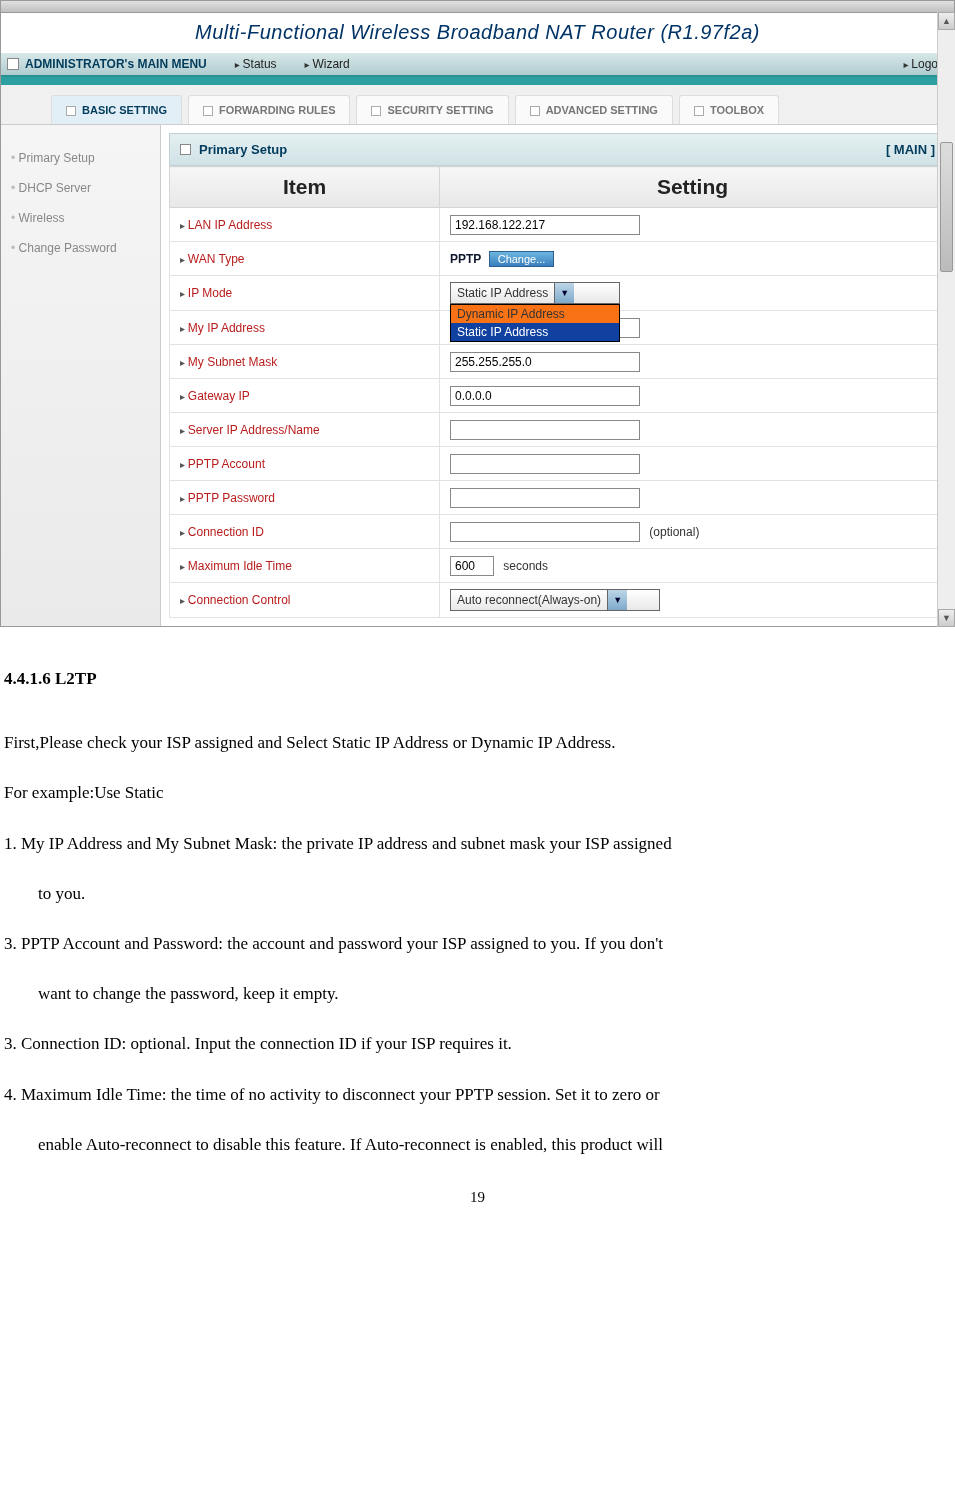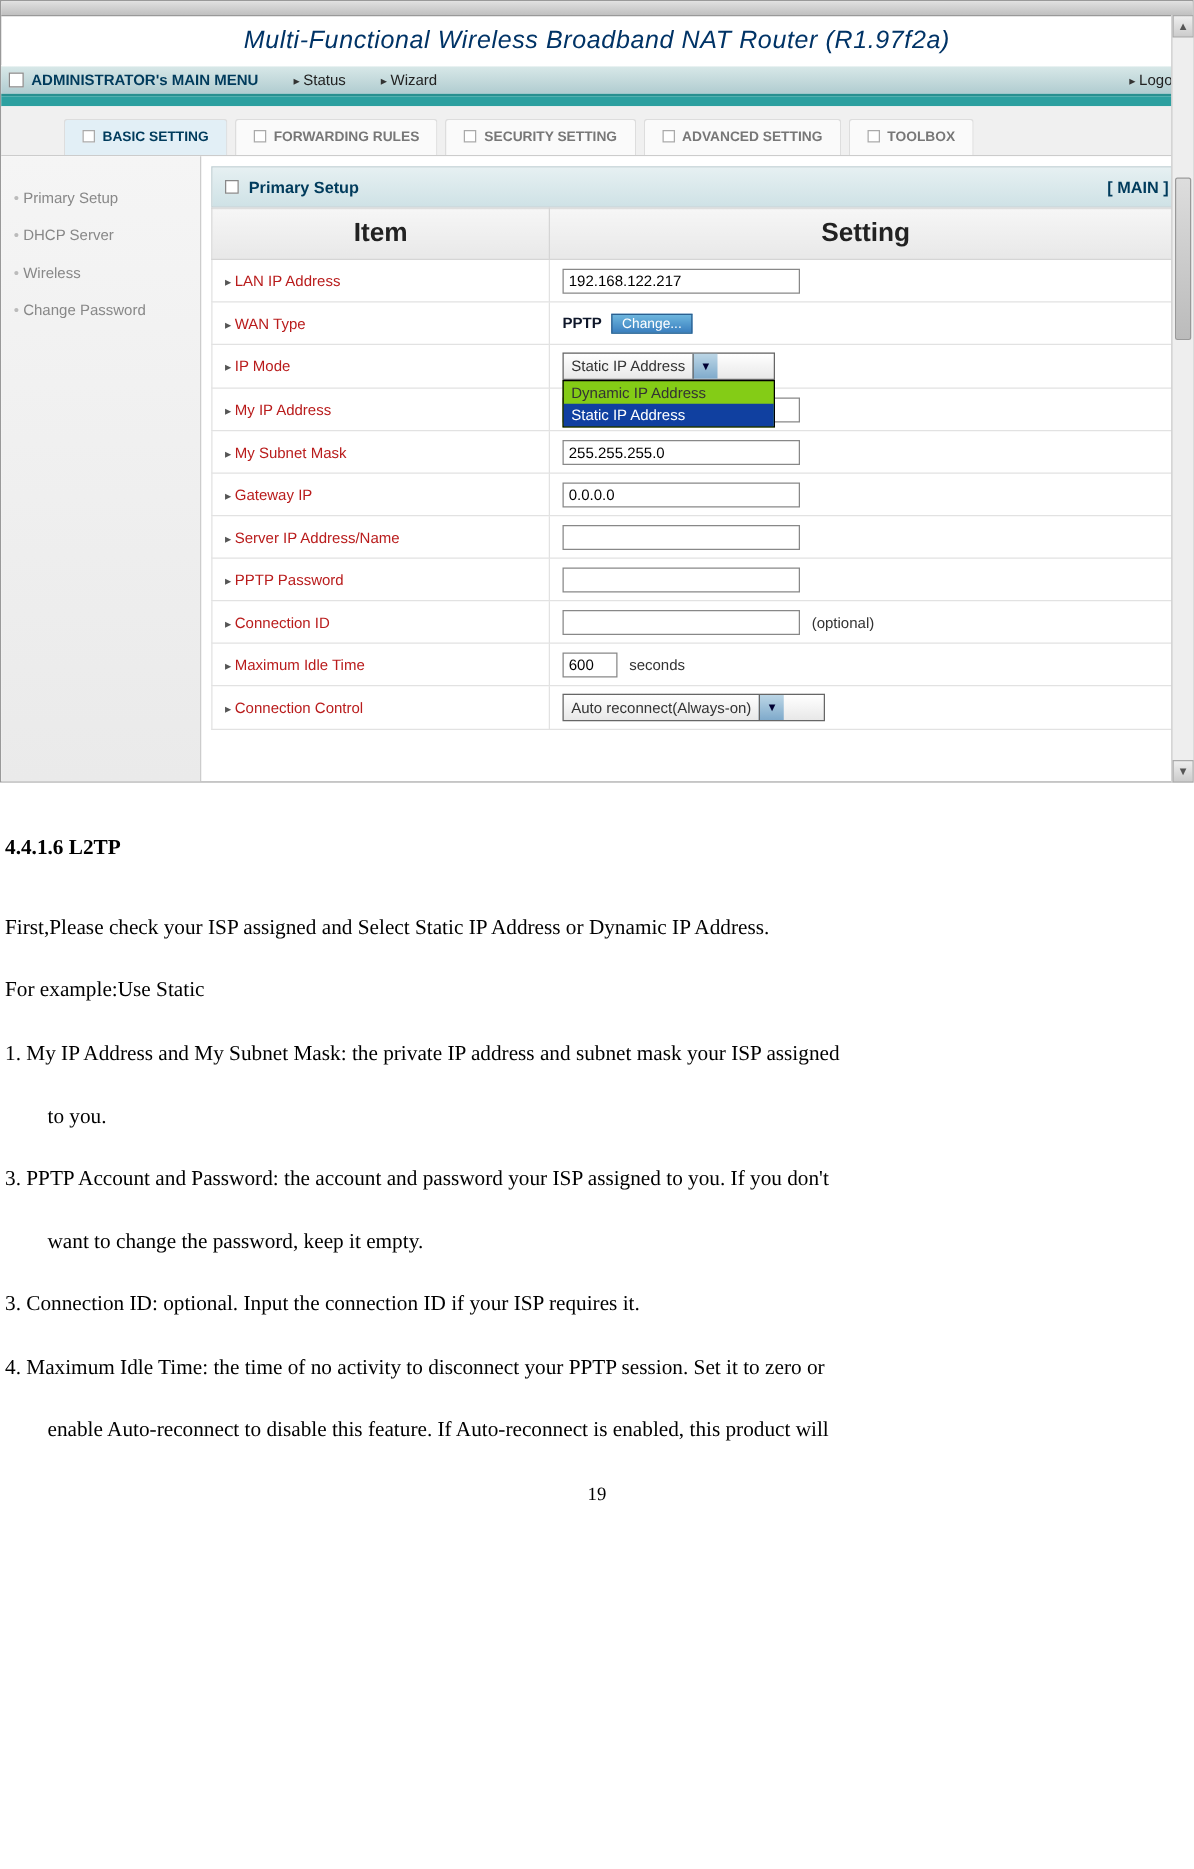--- a/index.html
+++ b/index.html
@@ -9,21 +9,21 @@
   .header { text-align: center; padding: 8px 0; font-size: 20px; font-weight: normal; font-style: italic; color: #003366; letter-spacing: 0.5px; }
   .menu-bar { background: linear-gradient(#d8e8e8,#b0ccd0); border-top: 1px solid #fff; border-bottom: 2px solid #289090; display: flex; align-items: center; padding: 4px 6px; font-size: 12px; }
   .menu-bar .icon-note { width: 12px; height: 12px; border: 1px solid #888; background: #fff; margin-right: 6px; }
   .menu-bar .admin { color: #003b5c; font-weight: bold; }
   .menu-bar .sep { margin: 0 14px; color: #333; }
   .menu-bar .mlink::before { content: "▸ "; font-size: 10px; color: #333; }
   .menu-bar .mlink { color: #222; }
   .menu-bar .spacer { flex: 1; }
   .green-strip { background: #2ca0a0; height: 8px; }
   .tabs { display: flex; background: #f0f0f0; padding: 10px 20px 0 50px; gap: 6px; border-bottom: 1px solid #ccc; }
-  .tab { padding: 8px 14px; font-size: 11px; font-weight: bold; color: #777; background: #fafafa; border: 1px solid #ddd; border-bottom: none; border-radius: 3px 3px 0 0; display:flex; align-items:flex-start; gap:6px; }
+  .tab { padding: 8px 14px; font-size: 11px; font-weight: bold; color: #777; background: #fafafa; border: 1px solid #ddd; border-bottom: none; border-radius: 3px 3px 0 0; display:flex; align-items:flex-end; gap:6px; }
   .tab .tab-ico { width: 10px; height: 10px; border: 1px solid #aaa; background: #fff; }
   .tab.active { background: #e2eff6; color: #003b5c; }
   .content { display: flex; background: #fff; min-height: 500px; }
   .sidebar { width: 160px; background: linear-gradient(#f5f5f5,#eaeaea); border-right: 1px solid #ccc; padding: 14px 8px; }
   .sidebar-item { color: #888; font-size: 12px; margin: 8px 0; padding: 4px 2px; }
   .sidebar-item::before { content: "• "; color: #bbb; }
   .main { flex: 1; padding: 8px; }
   .panel-head { background: linear-gradient(#e6f0f2,#cfe2e6); padding: 8px 10px; font-weight: bold; color: #003b5c; font-size: 13px; display:flex; align-items:center; border: 1px solid #c0d0d4; }
   .panel-head .pico { width: 11px; height: 11px; border: 1px solid #888; background: #fff; margin-right: 8px; }
   .panel-head .help { margin-left: auto; font-weight: bold; color: #003b5c; }
@@ -34,21 +34,21 @@
   table.grid td.label { width: 270px; color: #b91c1c; }
   input.txt { border: 1px solid #888; padding: 2px 4px; font-size: 12px; height: 20px; }
   input.txt.w180 { width: 190px; }
   input.txt.w60 { width: 44px; }
   .wan-val { font-weight: bold; color: #0f172a; margin-right: 4px; }
   .btn-change { background: linear-gradient(#6db6de,#3a7fbf); color: #fff; border: 1px solid #2a5f8f; padding: 1px 8px; font-size: 11px; cursor: pointer; }
   .combo { background: linear-gradient(#fff,#e8e8e8); border: 1px solid #666; display: inline-flex; align-items: center; height: 22px; }
   .combo span { padding: 0 6px; font-size: 12px; }
   .combo .dd { background: linear-gradient(#bcd6e6,#7faacb); border-left: 1px solid #666; width: 20px; height: 100%; display:flex; align-items:center; justify-content:center; font-size:9px; color:#003; }
   .combo-open { position: relative; display: inline-block; }
-  .combo-list { position: absolute; top: 22px; left: 0; border: 1px solid #000; background: #84cc16; z-index: 10; min-width: 170px; }
+  .combo-list { position: absolute; top: 22px; left: 0; border: 1px solid #000; background: #f97316; z-index: 10; min-width: 170px; }
   .combo-list div { padding: 2px 6px; font-size: 12px; }
   .combo-list div.sel { background: #1040a0; color: #fff; }
   .note { color: #333; margin-left: 6px; font-size: 12px; }
   .scrollbar { position: absolute; right: 0; top: 12px; bottom: 0; width: 18px; background: #eee; border-left: 1px solid #ccc; }
   .scrollbar .thumb { position: absolute; top: 130px; left: 2px; right: 2px; height: 130px; background: linear-gradient(#ddd,#bbb); border: 1px solid #999; border-radius: 2px; }
   .scrollbar .arrow { position:absolute; left:0; right:0; height:18px; background:linear-gradient(#eee,#ccc); border:1px solid #aaa; text-align:center; font-size:9px; line-height:16px; color:#555;}
   .scrollbar .arrow.up { top:0; }
   .scrollbar .arrow.down { bottom:0; }
   .screenshot-wrap { position: relative; padding-right: 0; }
   .doc { padding: 30px 4px 10px 4px; font-family: "Times New Roman", serif; font-size: 17px; line-height: 2.6; color: #000; }
@@ -157,20 +157,24 @@
         </tr>
         <tr>
           <td class="label">Gateway IP</td>
           <td><input class="txt w180" value="0.0.0.0" style=""></td>
         </tr>
         <tr>
           <td class="label">Server IP Address/Name</td>
           <td><input class="txt w180" value="" style=""></td>
         </tr>
         <tr>
+          <td class="label">PPTP Account</td>
+          <td><input class="txt w180" value="" style=""></td>
+        </tr>
+        <tr>
           <td class="label">PPTP Password</td>
           <td><input class="txt w180" type="password" value="" style=""></td>
         </tr>
         <tr>
           <td class="label">Connection ID</td>
           <td>
             <input class="txt w180" value="" style="">
             <span class="note">(optional)</span>
           </td>
         </tr>

